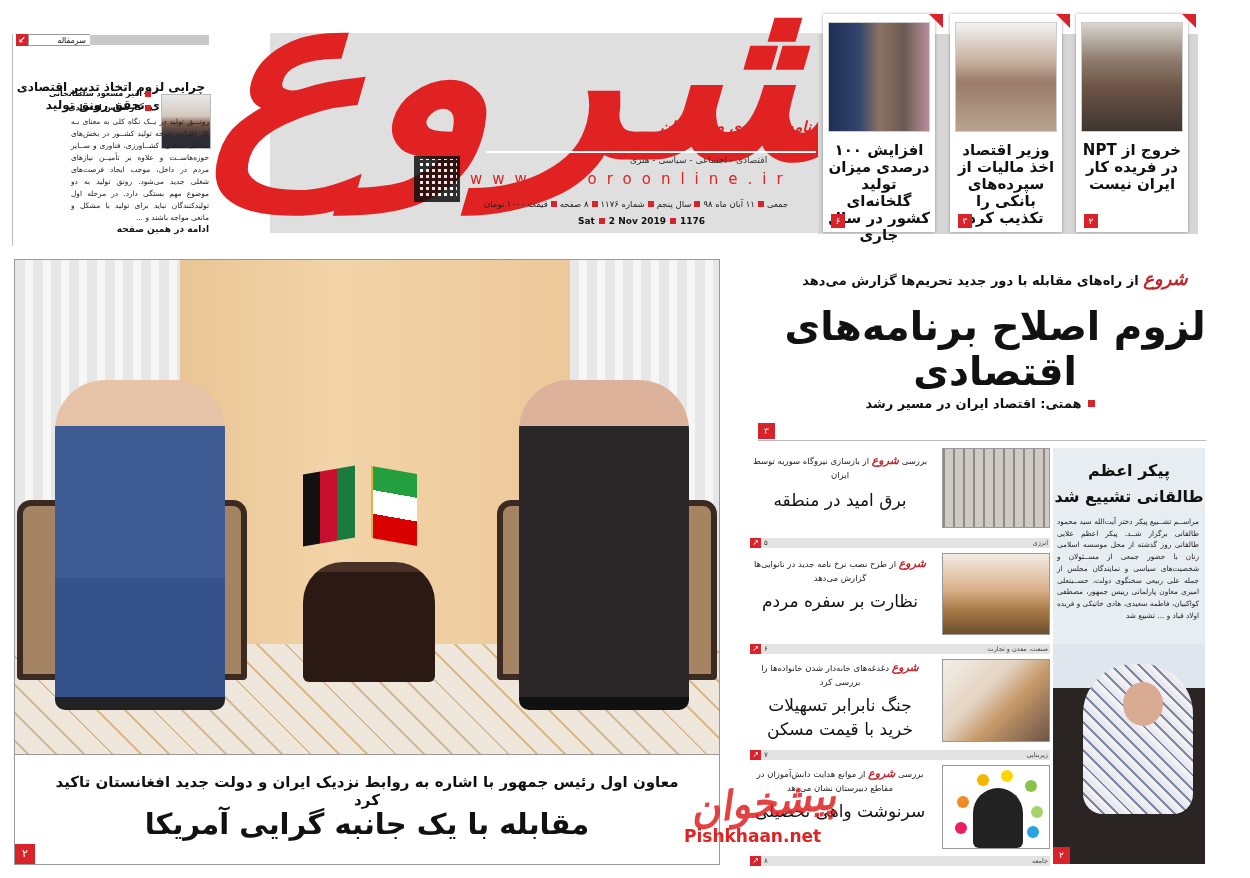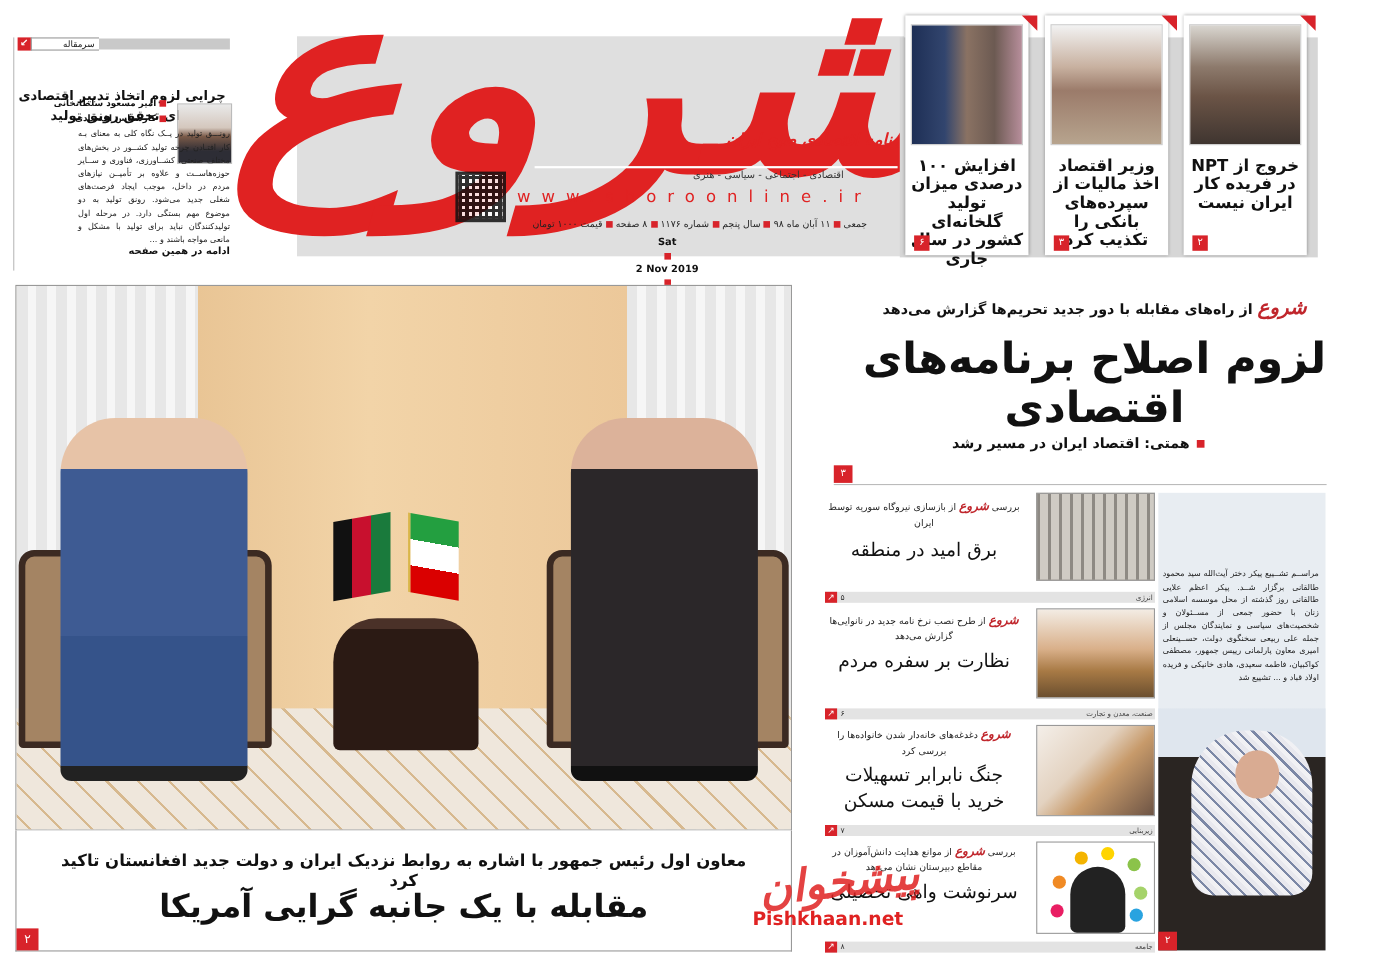--- a/index.html
+++ b/index.html
@@ -80,21 +80,21 @@
     #qr {
       left: 414px; top: 156px; width: 46px; height: 46px;
       background:
         repeating-linear-gradient(90deg, #111 0 3px, transparent 3px 6px),
         repeating-linear-gradient(0deg, #111 0 3px, #fff 3px 6px);
       border: 3px solid #111;
       opacity: 0.85;
     }
     #date-line { left: 484px; top: 199px; font-size: 8.5px; color: #222; display: flex; gap: 3px; align-items: center; }
     #date-line .sq, #date-en .sq { width: 6px; height: 6px; background: #d8232a; display: inline-block; }
-    #date-en { left: 578px; top: 216px; font-size: 9px; font-weight: bold; direction: ltr; display: flex; gap: 4px; align-items: center; flex-direction: column; }
+    #date-en { left: 578px; top: 216px; font-size: 9px; font-weight: bold; direction: ltr; display: flex; gap: 4px; align-items: center; }
 
     
     #teaser-band { left: 818px; top: 34px; width: 380px; height: 200px; background: #d6d6d6; }
     .teaser {
       position: absolute; top: 14px; width: 112px; height: 218px;
       background: #fff; box-shadow: 0 0 3px rgba(0,0,0,0.35);
     }
     .teaser .corner {
       position: absolute; top: 0; right: -8px; width: 0; height: 0;
       border-top: 14px solid #d8232a; border-right: 14px solid transparent;
@@ -455,20 +455,21 @@
   <div class="bar">
     <span class="sec">جامعه</span>
     <span class="pgwrap">
       <span class="arrow">↗</span>
       <span class="num">۸</span>
     </span>
   </div>
 </div>
 
 <div id="taleghani" class="abs">
+  <div class="title">پیکر اعظم طالقانی تشییع شد</div>
   <div class="body">مراســم تشــییع پیکر دختر آیت‌الله سید محمود طالقانی برگزار شــد. پیکر اعظم علایی طالقانی روز گذشته از محل موسسه اسلامی زنان با حضور جمعی از مســئولان و شخصیت‌های سیاسی و نمایندگان مجلس از جمله علی ربیعی سخنگوی دولت، حســینعلی امیری معاون پارلمانی رییس جمهور، مصطفی کواکبیان، فاطمه سعیدی، هادی خانیکی و فریده اولاد قباد و ... تشییع شد</div>
   <div class="photo">
     <div class="scarf"></div>
     <div class="face"></div>
   </div>
   <div class="pg">۲</div>
 </div>
 
 <div id="wm-fa" class="abs">پیشخوان</div>
 <div id="wm-en" class="abs">Pishkhaan.net</div>

